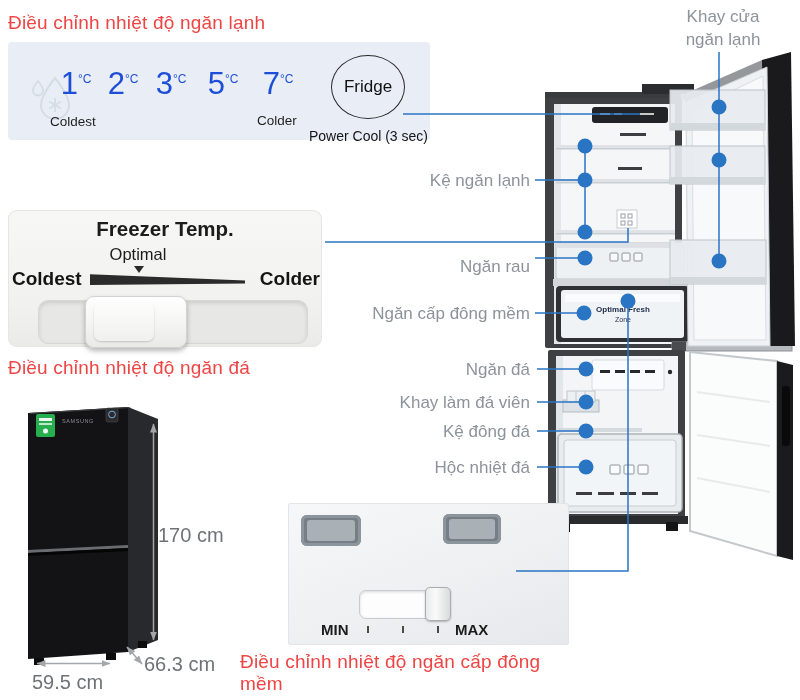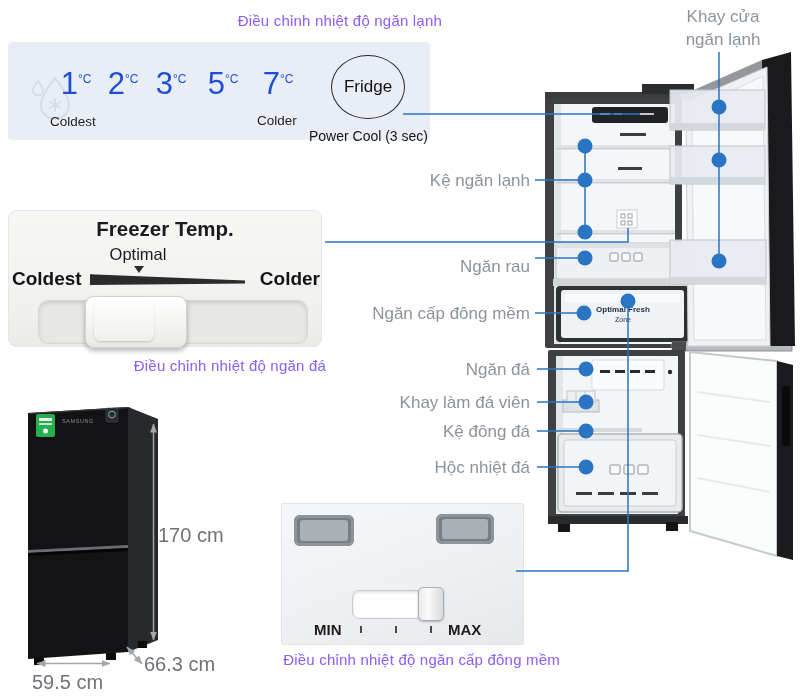--- a/index.html
+++ b/index.html
@@ -8,21 +8,21 @@
     font-family:"Liberation Sans",sans-serif;color:#222;
   }
   .abs{position:absolute;}
   svg{display:block;}
   
   #art-layer{position:absolute;left:0;top:0;z-index:1;}
   .panel{position:absolute;z-index:2;}
   #connector-layer{position:absolute;left:0;top:0;z-index:3;pointer-events:none;}
   .label-layer{z-index:4;}
   
-  .gray-caption{color:#8b5cf6;font-size:15px;text-align:right;letter-spacing:.2px;}
+  .gray-caption{color:#ef4444;font-size:19px;text-align:left;letter-spacing:.2px;}
   .callout{color:#8d939b;font-size:17px;line-height:21px;text-align:right;white-space:nowrap;}
   
   #fridge-temp-panel{left:8px;top:42px;width:422px;height:98px;background:#e9eef6;border-radius:4px;}
   .temp-digit{position:absolute;top:24px;width:46px;text-align:center;font-size:31px;font-weight:300;color:#1d4ed8;}
   .temp-digit sup{font-size:12px;font-weight:400;}
   .panel-small-label{position:absolute;font-size:13.5px;font-weight:500;color:#1f1f1f;}
   #fridge-circle{position:absolute;left:323px;top:13px;width:72px;height:62px;border:1.6px solid #2b2b2b;
     border-radius:50%;display:flex;align-items:center;justify-content:center;background:transparent;}
   #fridge-circle span{font-size:17px;color:#101010;}
   #power-cool{position:absolute;left:288px;top:86px;width:132px;text-align:right;font-size:14px;color:#151515;}
@@ -38,21 +38,21 @@
   #freezer-wedge{position:absolute;left:82px;top:63px;width:155px;height:12px;background:#2b2b2b;
     clip-path:polygon(0 10%,100% 62%,100% 88%,0 100%);}
   #freezer-track{position:absolute;left:30px;top:90px;width:268px;height:42px;background:#e7e7e5;border:1px solid #d7d7d5;
     border-radius:10px;box-shadow:inset 0 2px 4px rgba(0,0,0,.12);}
   #freezer-knob{position:absolute;left:77px;top:86px;width:100px;height:50px;border-radius:9px;
     background:linear-gradient(180deg,#ffffff 0%,#f4f4f2 55%,#e9e9e7 100%);
     border:1px solid #d2d2d0;box-shadow:0 3px 5px rgba(0,0,0,.28);}
   #freezer-knob .ridge{position:absolute;left:8px;top:6px;width:60px;height:38px;border-radius:7px;
     background:linear-gradient(180deg,#fdfdfc,#f0f0ee);box-shadow:0 1px 2px rgba(0,0,0,.18);}
   
-  #soft-freeze-panel{left:281px;top:503px;width:243px;height:142px;border-radius:3px;
+  #soft-freeze-panel{left:288px;top:503px;width:281px;height:142px;border-radius:3px;
     background:linear-gradient(160deg,#f6f7f8 0%,#eef0f2 55%,#e6e8eb 100%);
     box-shadow:inset 0 0 0 1px #e2e4e7;}
   .gray-handle{position:absolute;width:60px;height:31px;background:#777e85;border-radius:6px;
     box-shadow:inset 0 0 0 3px #8d959c;}
   .gray-handle .inner{position:absolute;left:6px;top:5px;right:6px;bottom:5px;background:#a9b0b6;border-radius:3px;}
   #soft-track{position:absolute;left:71px;top:87px;width:88px;height:27px;background:#fdfdfd;border:1px solid #c7cbcf;
     border-radius:7px;box-shadow:inset 0 1px 3px rgba(0,0,0,.15);}
   #soft-knob{position:absolute;left:137px;top:84px;width:24px;height:32px;background:linear-gradient(90deg,#e9eaeb,#fafafa 40%,#d9dadb);
     border:1px solid #a8adb2;border-radius:5px;box-shadow:0 1px 2px rgba(0,0,0,.25);}
   .minmax{position:absolute;top:118px;font-size:15px;font-weight:700;color:#1c1c1c;}

